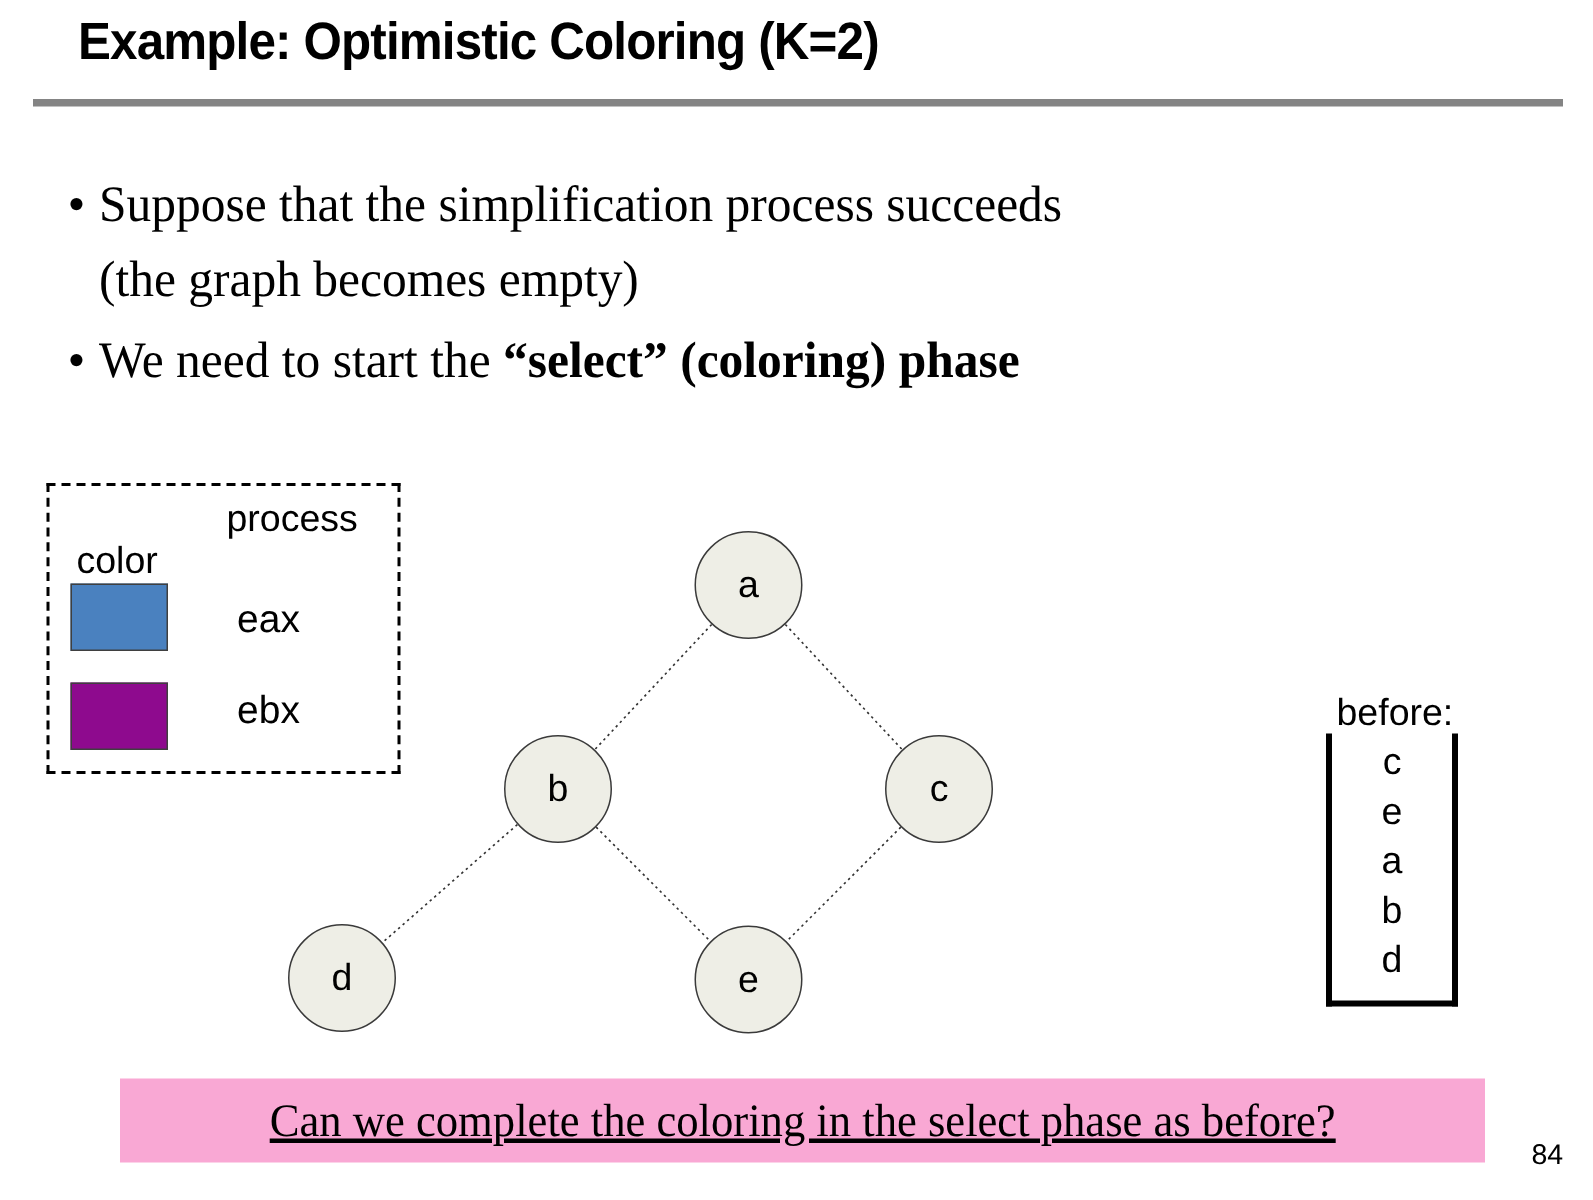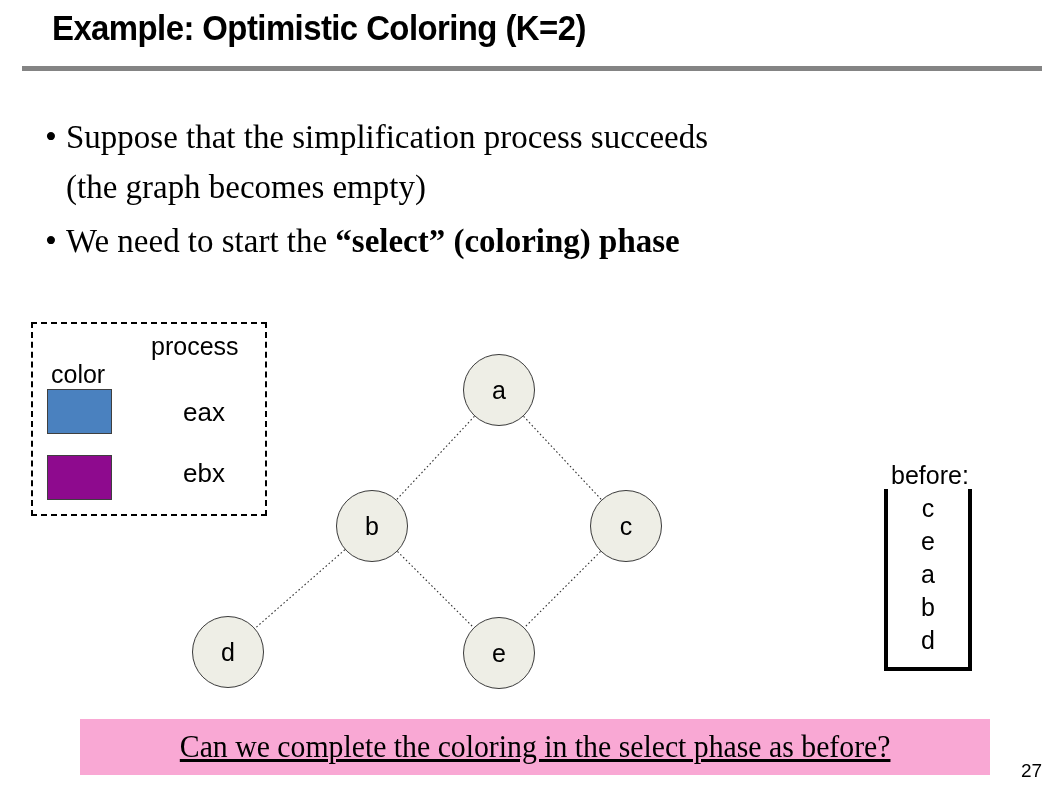--- a/index.html
+++ b/index.html
@@ -97,21 +97,20 @@
   }
   #swatch-eax { top: 65px; }
   #swatch-ebx { top: 131px; }
 
   .legend-reg {
     position: absolute;
     left: 125px;
     font-family: "Liberation Sans", sans-serif;
     font-size: 26px;
     color: #000;
-    margin-left: 25px;
   }
   #reg-eax { top: 73px; }
   #reg-ebx { top: 134px; }
 
   
   #graph-area {
     position: absolute;
     left: 0;
     top: 0;
     width: 1062px;
@@ -273,13 +272,13 @@
     <div>e</div>
     <div>a</div>
     <div>b</div>
     <div>d</div>
   </div>
 
 <div id="question-banner" style="background: #f9a8d4; text-decoration: underline;">
   <div id="question-text">Can we complete the coloring in the select phase as before?</div>
 </div>
 
-<div id="page-number">27</div>
+<div id="page-number">84</div>
 
 </body></html>

